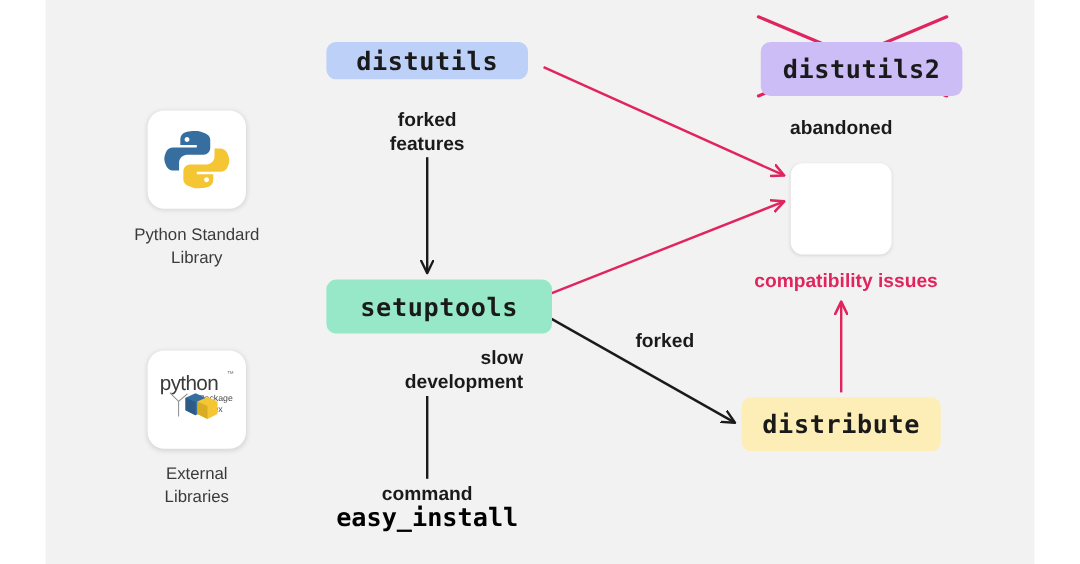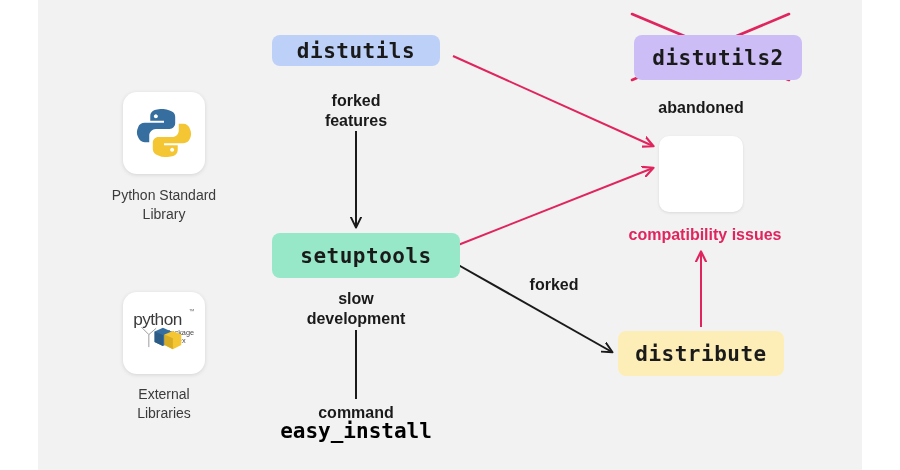--- a/index.html
+++ b/index.html
@@ -64,21 +64,21 @@
     text-align: center;
     font-family: "Liberation Sans", sans-serif;
     font-weight: 700;
     font-size: 16px;
     line-height: 20px;
     color: #1a1a1a;
     white-space: pre-line;
   }
   #lbl-missing    { left: 276px; top: 91px;  width: 160px; }
   #lbl-abandoned  { left: 621px; top: 98px;  width: 160px; }
-  #lbl-slow       { left: 276px; top: 289px; width: 160px; }
+  #lbl-slow       { left: 276px; top: 289px; width: 160px; text-align: right; }
   #lbl-forked     { left: 494px; top: 275px; width: 120px; }
   #lbl-command    { left: 276px; top: 403px; width: 160px; }
   #lbl-compat {
     left: 605px; top: 225px; width: 200px;
     color: #e0245e;
   }
   #lbl-easyinstall {
     position: absolute;
     left: 256px; top: 419px; width: 200px;
     text-align: center;

